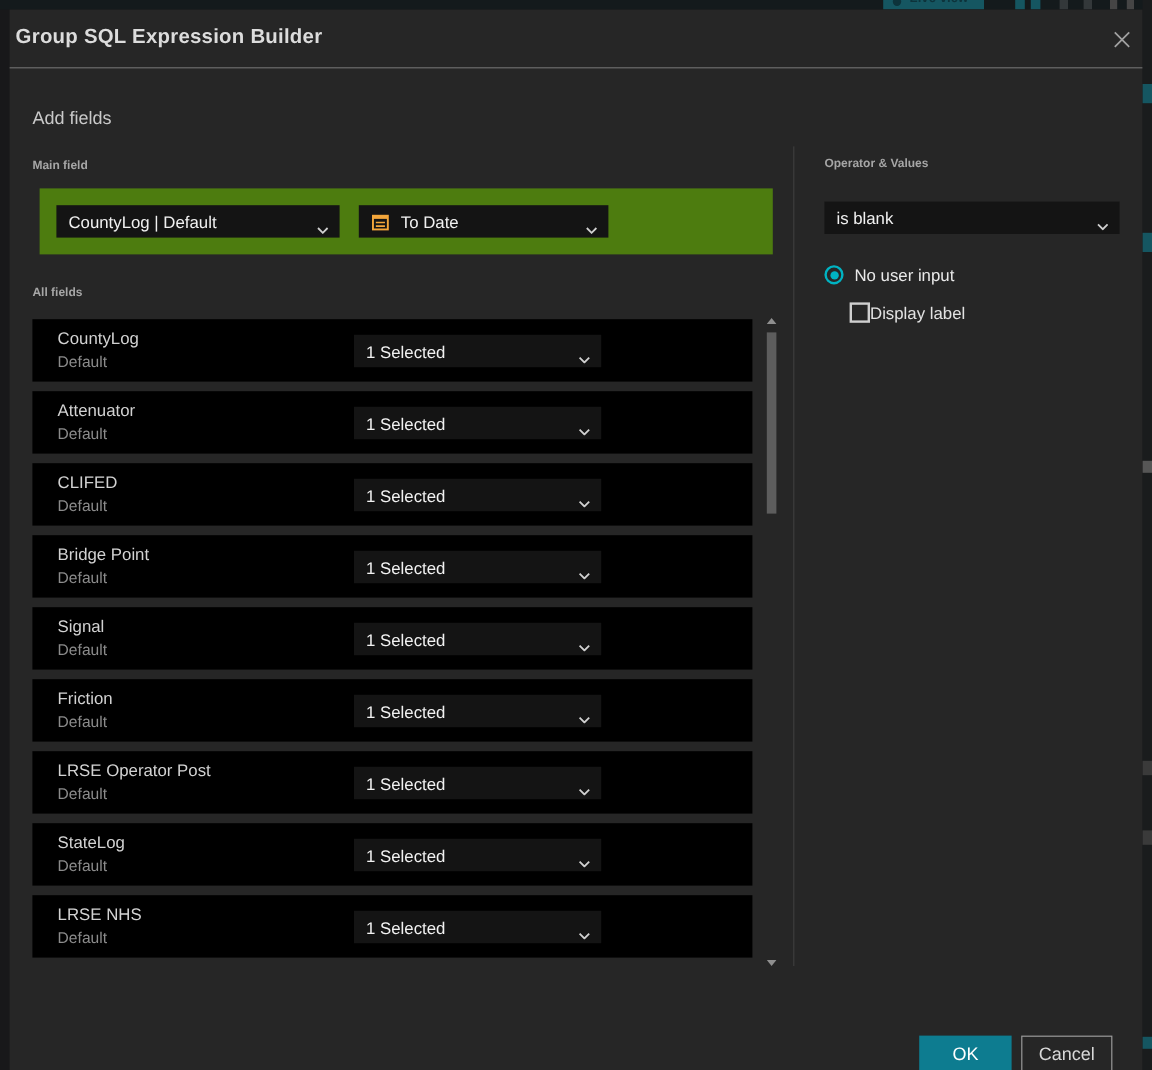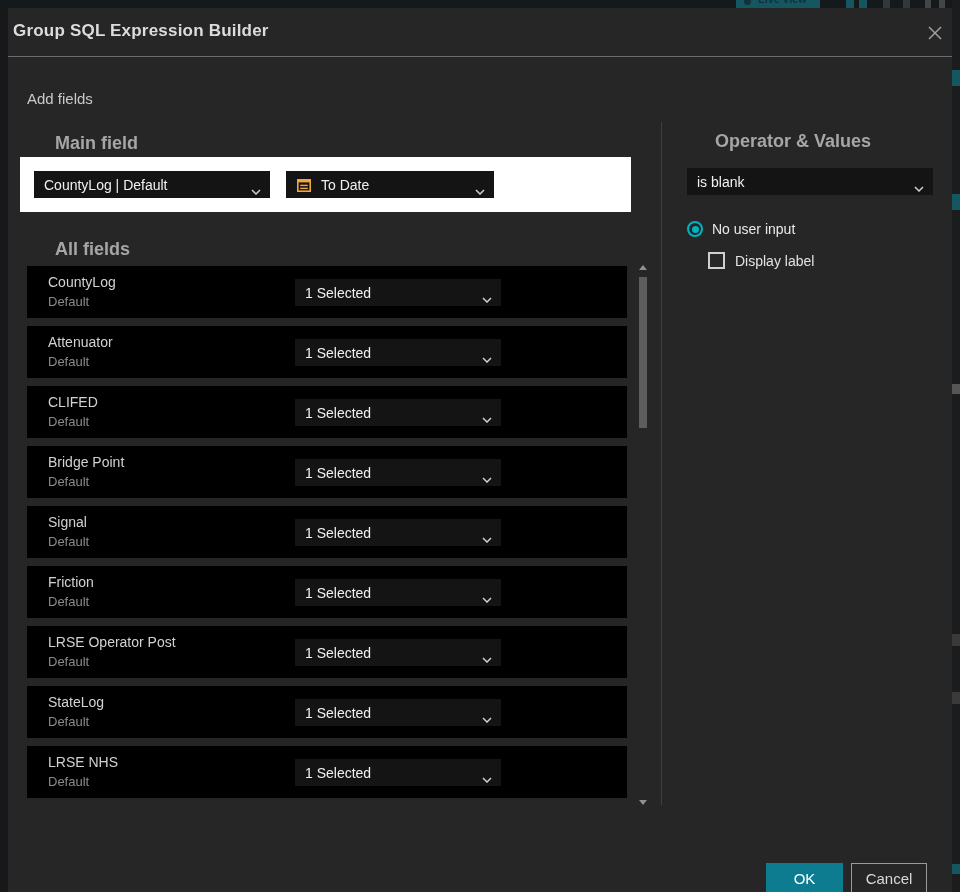--- a/index.html
+++ b/index.html
@@ -17,23 +17,23 @@
   .frag{position:absolute;top:0;height:8px;}
   .sliver{position:absolute;right:0;top:0;width:8px;height:892px;background:#1a1c1d;}
   .sliver .piece{position:absolute;left:0;width:8px;}
   
   .dialog{position:absolute;left:8px;top:8px;width:944px;height:884px;background:#262626;}
   .dlg-header{position:absolute;left:0;top:0;width:100%;height:49px;border-bottom:1px solid #6d6d6d;box-sizing:border-box;}
   .dlg-title{position:absolute;left:5px;top:13px;font-size:17px;font-weight:600;color:#dcdcdc;letter-spacing:.2px;}
   .close-btn{position:absolute;right:6px;top:14px;width:22px;height:22px;display:flex;align-items:center;justify-content:center;cursor:pointer;}
   
   .h-add{position:absolute;left:19px;top:82px;font-size:15px;font-weight:400;color:#c9c9c9;}
-  .h-sub{position:absolute;font-size:18px;font-weight:700;color:#a6a6a6;margin-left:28px;}
-  
-  .main-panel{position:absolute;left:12px;top:149px;width:611px;height:55px;background:#ffffff;}
+  .h-sub{position:absolute;font-size:10px;font-weight:700;color:#a6a6a6;}
+  
+  .main-panel{position:absolute;left:25px;top:149px;width:611px;height:55px;background:#4d7c0f;}
   .dd{position:absolute;height:27px;background:#141414;color:#f1f1f1;font-size:14px;
       display:flex;align-items:center;box-sizing:border-box;padding:0 28px 0 10px;cursor:pointer;}
   .dd .chev{position:absolute;right:9px;top:50%;margin-top:-3px;}
   .dd .cal{margin-right:9px;flex:0 0 auto;display:block;}
   
   .fields-list{position:absolute;left:19px;top:258px;width:600px;}
   .field-row{position:relative;height:52px;margin-bottom:8px;background:#000000;}
   .field-row .fname{position:absolute;left:21px;top:8px;font-size:14px;color:#d2d2d2;}
   .field-row .ftype{position:absolute;left:21px;top:28px;font-size:13px;color:#8b8b8b;}
   .field-row .dd{left:268px;top:13px;width:206px;}
@@ -46,21 +46,21 @@
   
   .v-divider{position:absolute;left:653px;top:114px;width:1px;height:683px;background:#3e3e3e;}
   
   .op-dd{left:679px;top:160px;width:246px;}
   .radio-row{position:absolute;left:679px;top:213px;display:flex;align-items:center;cursor:pointer;}
   .radio{width:12px;height:12px;border-radius:50%;border:2px solid var(--radio);display:flex;align-items:center;justify-content:center;background:#262626;flex:0 0 auto;}
   .radio .dotc{width:7px;height:7px;border-radius:50%;background:var(--radio);}
   .radio-row .lbl{margin-left:9px;font-size:14px;color:#e9e9e9;}
   .check-row{position:absolute;left:700px;top:244px;display:flex;align-items:center;cursor:pointer;}
   .checkbox{width:13px;height:13px;border:2px solid #cfcfcf;background:transparent;flex:0 0 auto;}
-  .check-row .lbl{margin-left:10px;font-size:14px;color:#e2e2e2;}
+  .check-row .lbl{font-size:14px;color:#e2e2e2;}
   
   .btn{position:absolute;top:827px;height:31px;box-sizing:border-box;font-size:15px;
        display:flex;align-items:center;justify-content:center;cursor:pointer;
        font-family:"Liberation Sans","DejaVu Sans",sans-serif;margin-top:28px;}
   .btn-ok{left:758px;width:77px;background:var(--okteal);color:#ffffff;}
   .btn-cancel{left:843px;width:76px;background:transparent;border:1px solid #9a9a9a;color:#d9d9d9;}
 </style>
 </head>
 <body>
 

